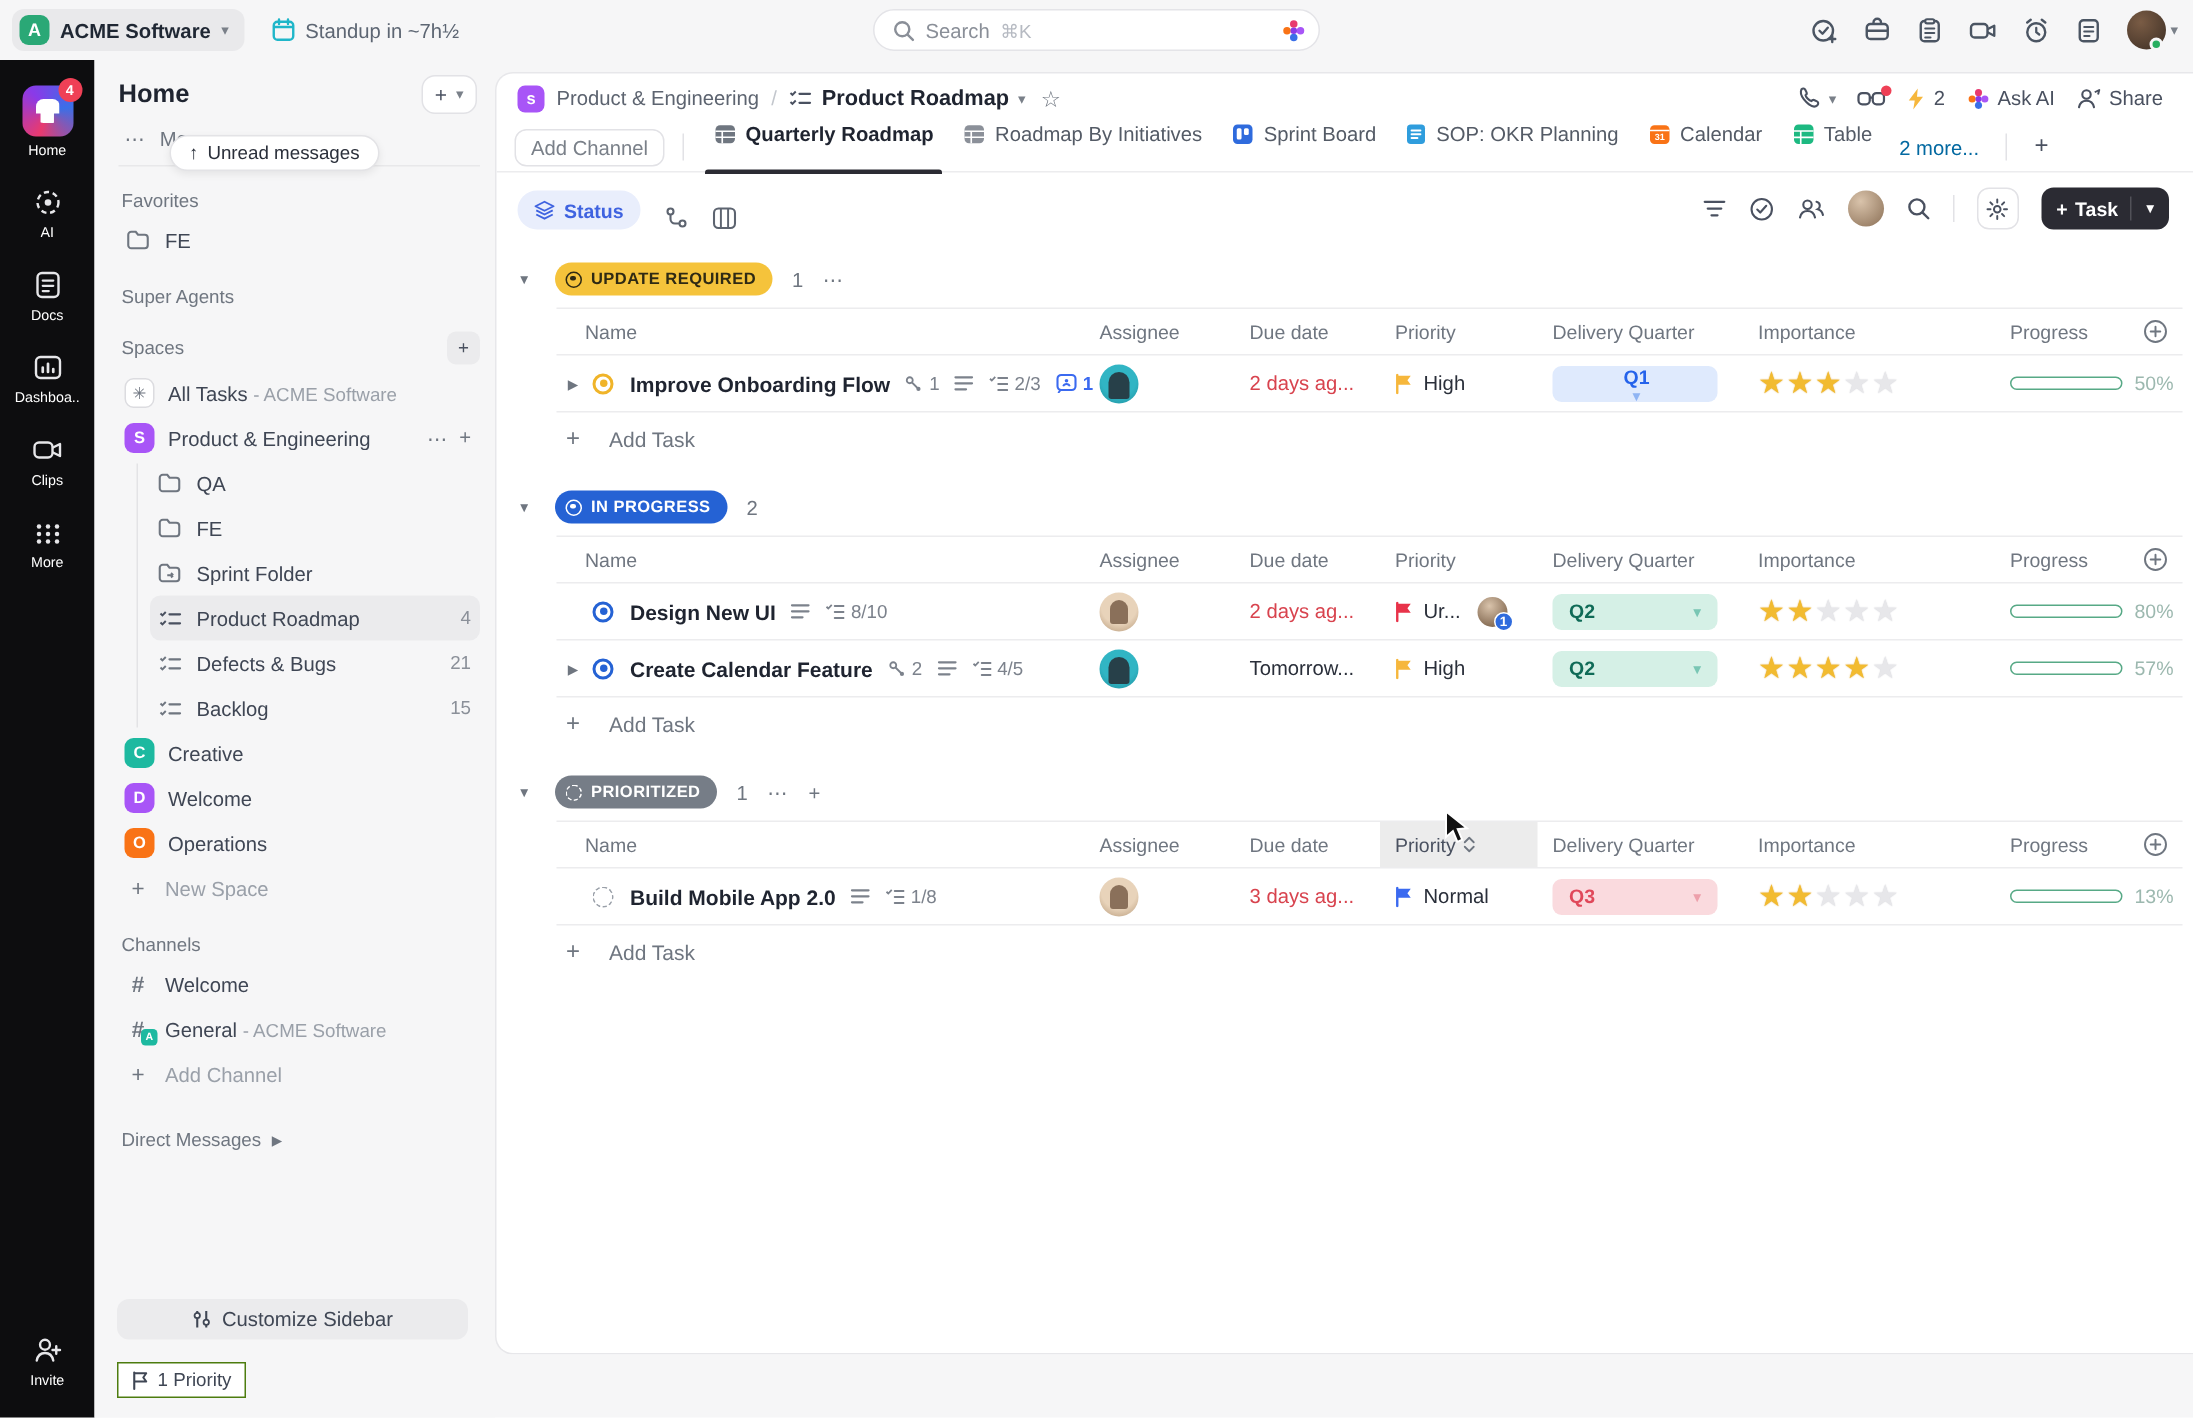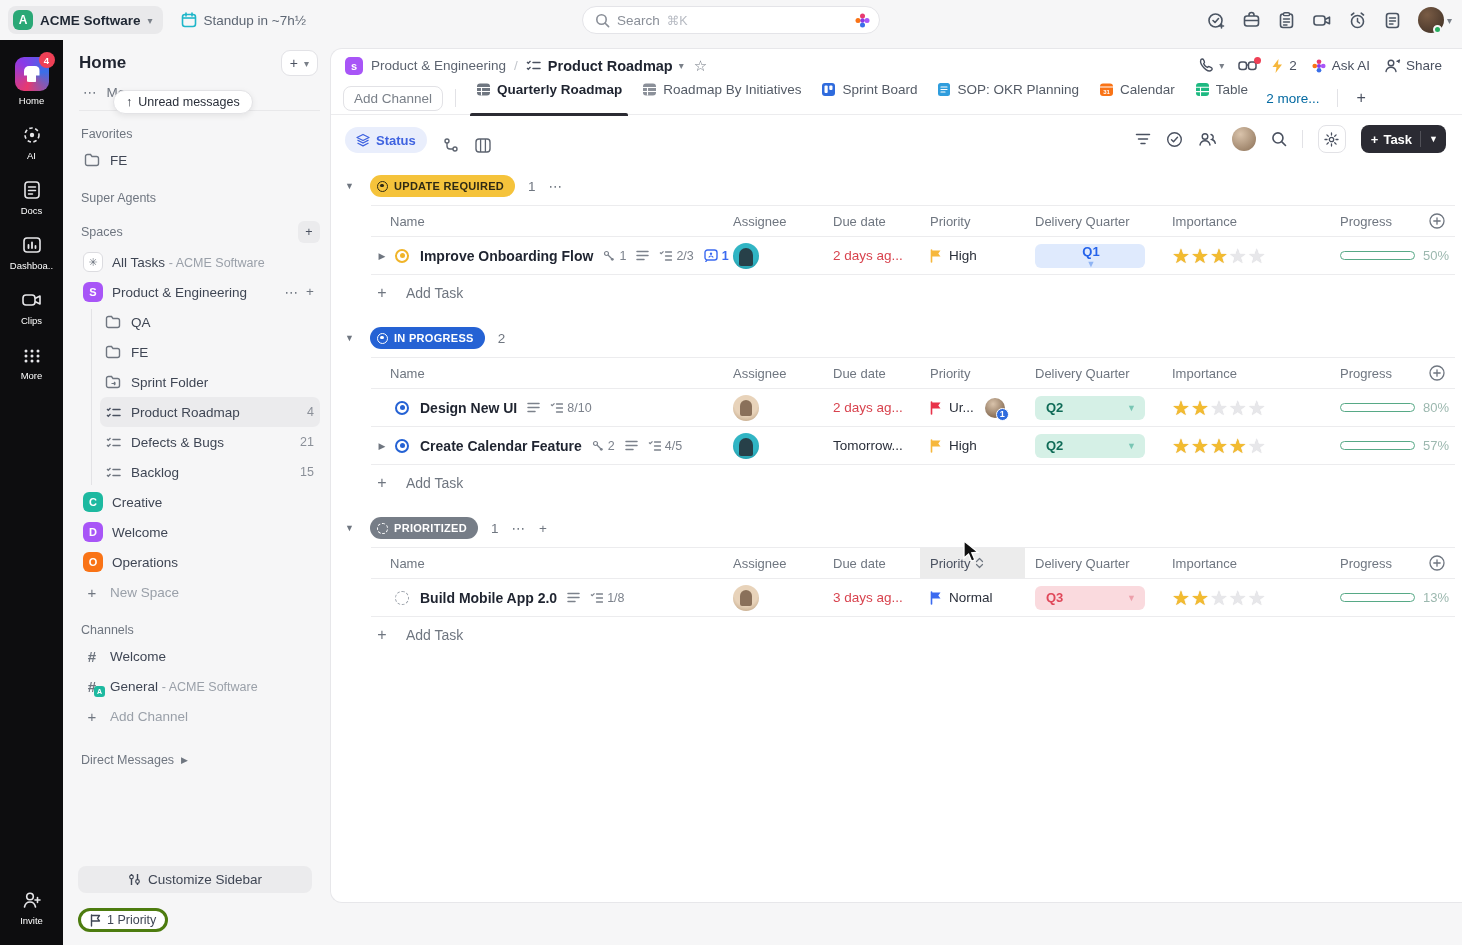--- a/index.html
+++ b/index.html
@@ -46,21 +46,21 @@
   .sb-row .cnt { color:#8b9099; font-size:12.5px; }
   .sb-row.active { background:#ebebed; }
   .sb-row .muted, .suffix { color:#9aa0a9; }
   .suffix { font-size:12.5px; }
   .sb-ico { width:18px; display:flex; justify-content:center; color:#6f7680; flex:none; }
   .sq { width:20px; height:20px; border-radius:6px; color:#fff; font-size:11px; font-weight:bold; display:flex; align-items:center; justify-content:center; flex:none; }
   .child-rows { position:relative; padding-left:21px; }
   .child-rows::before { content:""; position:absolute; left:12px; top:2px; bottom:2px; width:1px; background:#e3e3e6; }
   .rowtools { display:flex; gap:8px; color:#6f7680; }
   .customize { position:absolute; left:78px; top:866px; width:234px; height:27px; background:#ebebed; border-radius:8px; display:flex; align-items:center; justify-content:center; gap:7px; color:#3f4654; font-size:13.5px; cursor:pointer; }
-  .priority-chip { position:absolute; left:78px; top:908px; background:#fff; border:3px solid #4d7c0f; border-radius:12px; height:24px; display:flex; align-items:center; gap:6px; padding:0 9px; font-size:12.5px; color:#3f4654; cursor:pointer; }
+  .priority-chip { position:absolute; left:78px; top:908px; background:#fff; border:1px solid #4d7c0f; border-radius:0; height:24px; display:flex; align-items:center; gap:6px; padding:0 9px; font-size:12.5px; color:#3f4654; cursor:pointer; }
 
   
   .main { position:absolute; left:330px; top:48px; width:1132px; height:855px; background:#fff; border:1px solid #e7e7ea; border-right:none; border-radius:12px 0 0 12px; overflow:hidden; }
   .bc-row { display:flex; align-items:center; height:33px; padding:0 20px 0 14px; }
   .bc-chip { width:18px; height:18px; border-radius:5px; background:#a855f7; color:#fff; font-size:11px; font-weight:bold; display:flex; align-items:center; justify-content:center; }
   .bc-space { color:#5d6470; margin-left:8px; cursor:pointer; }
   .bc-sep { color:#c3c7cd; margin:0 8px; }
   .bc-page { font-weight:bold; font-size:14.5px; color:#1f2430; margin-left:7px; cursor:pointer; }
   .bc-right { margin-left:auto; display:flex; align-items:center; gap:14px; color:#4a5160; }
   .hdr-btn { display:flex; align-items:center; gap:5px; cursor:pointer; }

